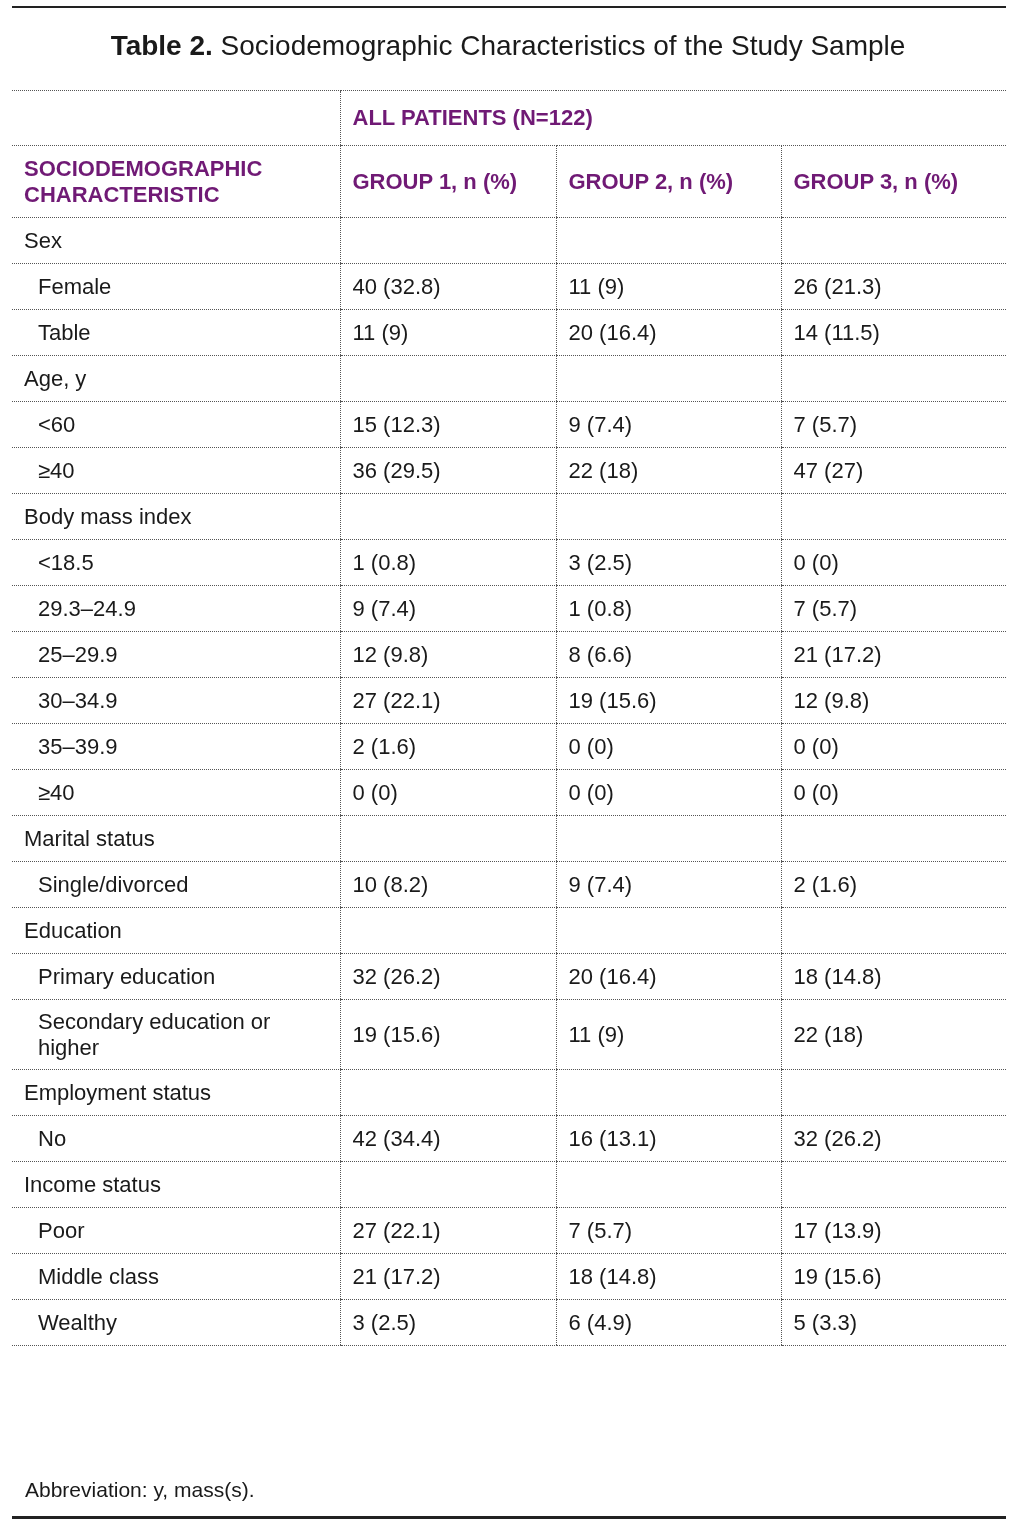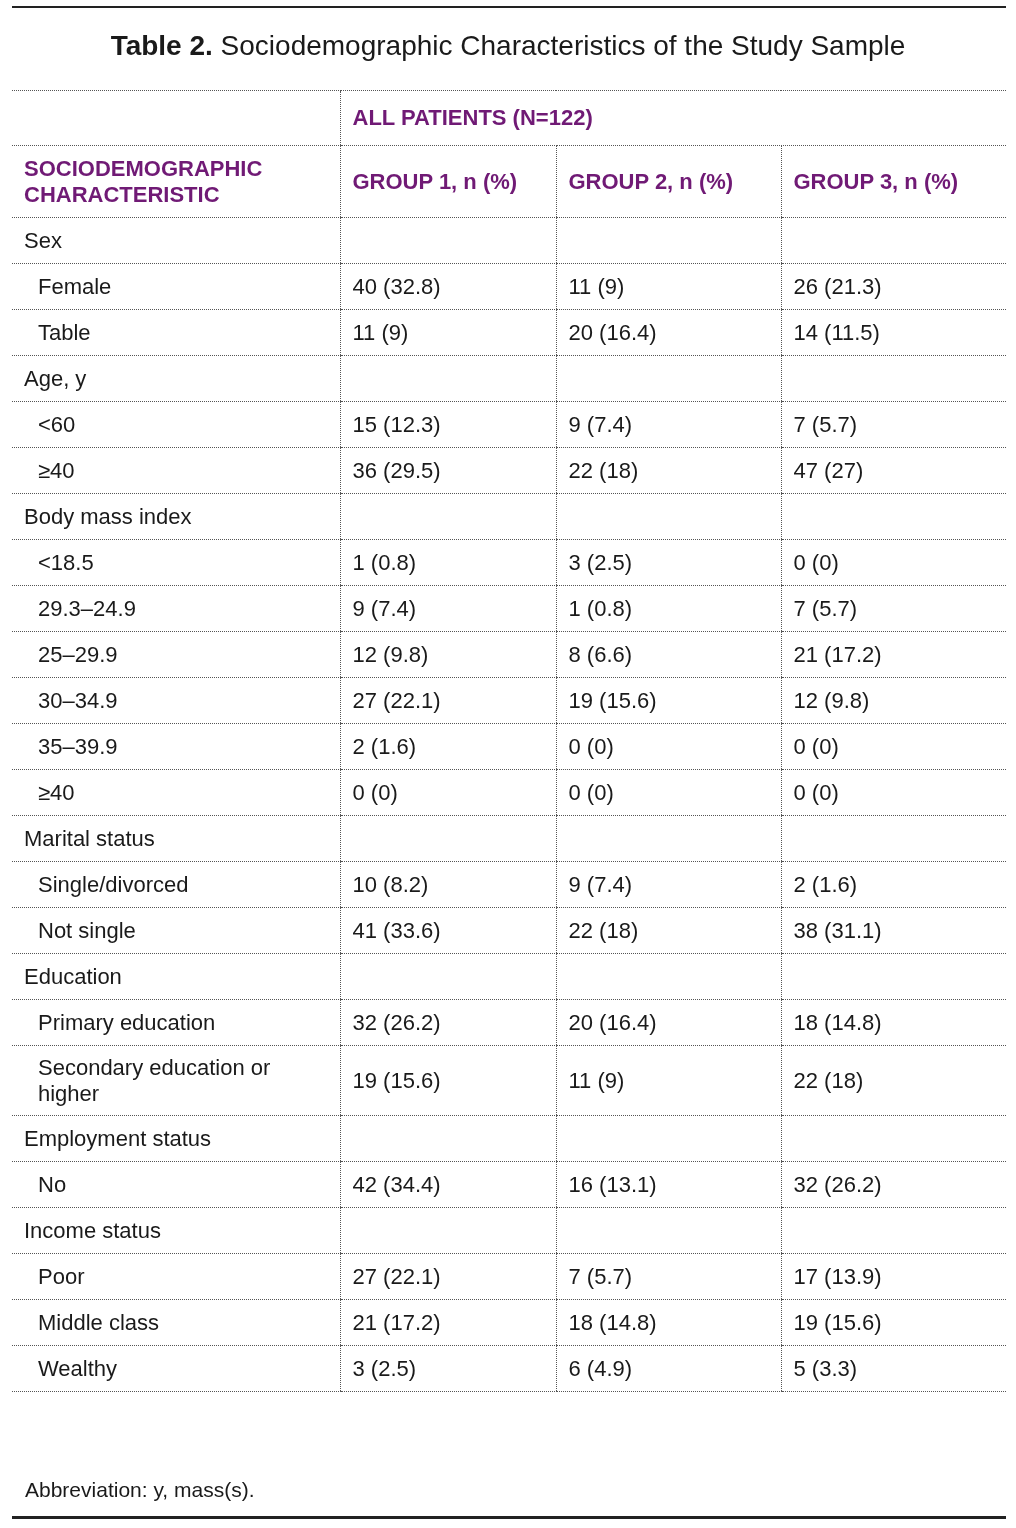--- a/index.html
+++ b/index.html
@@ -130,26 +130,20 @@
         <td></td>
         <td></td>
         <td></td>
       </tr>
       <tr class="r">
         <td class="sub">Single/divorced</td>
         <td>10 (8.2)</td>
         <td>9 (7.4)</td>
         <td>2 (1.6)</td>
       </tr>
-      <tr class="r">
-        <td class="sub">Not single</td>
-        <td>41 (33.6)</td>
-        <td>22 (18)</td>
-        <td>38 (31.1)</td>
-      </tr>
       <tr class="sec">
         <td>Education</td>
         <td></td>
         <td></td>
         <td></td>
       </tr>
       <tr class="r">
         <td class="sub">Primary education</td>
         <td>32 (26.2)</td>
         <td>20 (16.4)</td>

